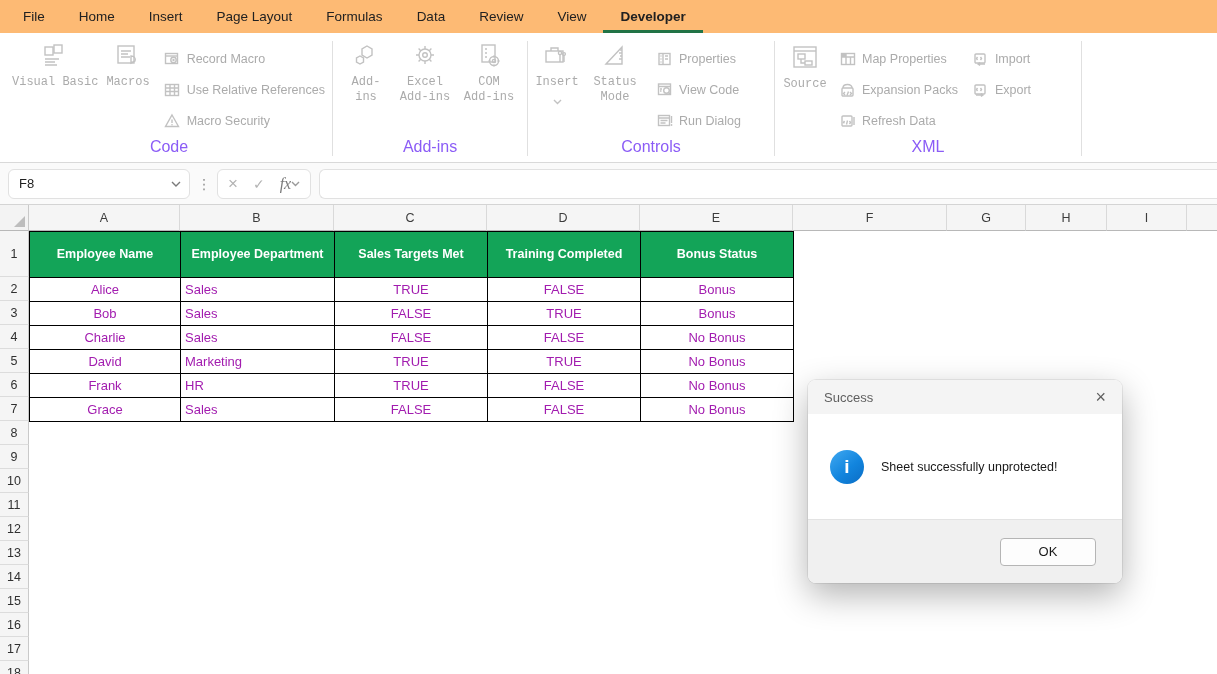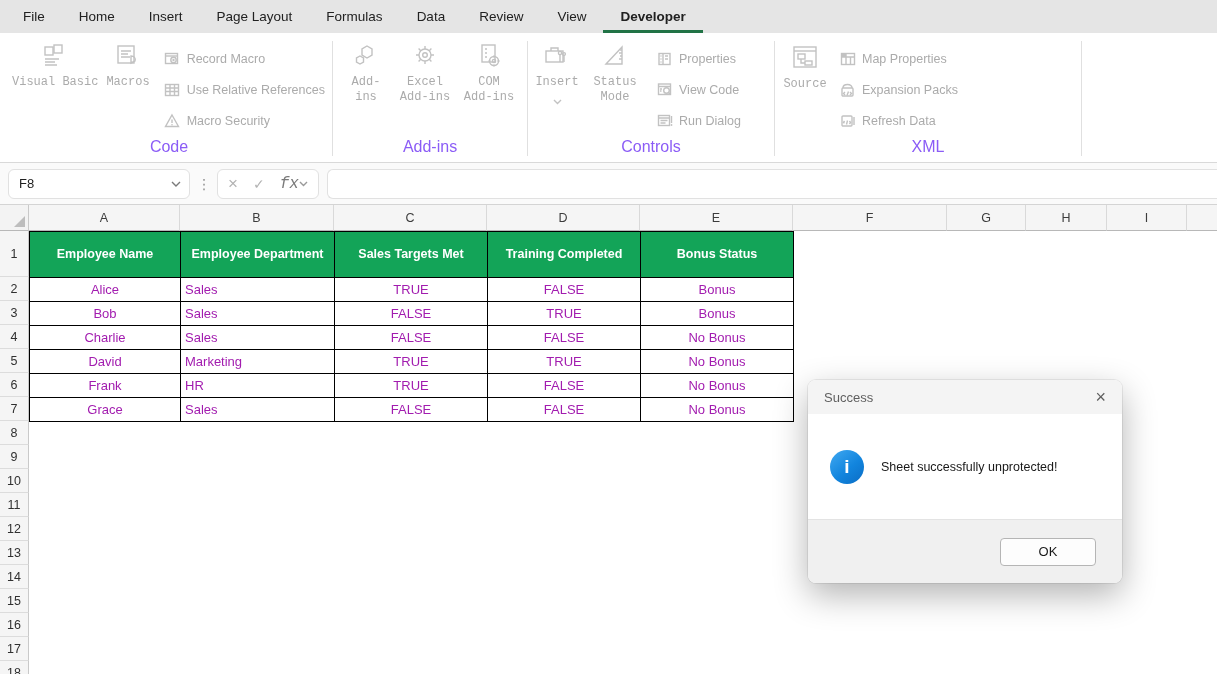--- a/index.html
+++ b/index.html
@@ -1,20 +1,20 @@
 <!DOCTYPE html>
 <html><head>
 <meta charset="utf-8">
 <style>
   * { box-sizing: border-box; margin: 0; padding: 0; }
   html, body { width: 1217px; height: 674px; overflow: hidden; }
   body { font-family: "Liberation Sans", sans-serif; background: #fff; position: relative; }
 
   
-  .menubar { height: 33px; background: #e5e5e5; display: flex; align-items: stretch; padding-left: 6px; }
+  .menubar { height: 33px; background: #fdba74; display: flex; align-items: stretch; padding-left: 6px; }
   .menutab { display: flex; align-items: center; padding: 0 17px; font-size: 13.5px; color: #212121; cursor: pointer; border-bottom: 3px solid transparent; padding-top: 3px; }
   .menutab.active { font-weight: 700; border-bottom-color: #217346; }
 
   
   .ribbon { height: 130px; background: #fff; display: flex; border-bottom: 1px solid #d9d9d9; box-shadow: 0 1px 2px rgba(0,0,0,0.05); padding-left: 8px; }
   .rgroup { display: flex; flex-direction: column; }
   .rgroup-content { flex: 1; display: flex; align-items: flex-start; padding-top: 8px; }
   .rgroup-label { text-align: center; font-size: 16px; color: #8b5cf6; padding-bottom: 6px; }
   .vsep { width: 1px; background: #e0e0e0; margin: 8px 2px 6px 2px; }
   .g-code { width: 322px; } .g-addins { width: 190px; } .g-controls { width: 242px; } .g-xml { width: 302px; }
@@ -33,21 +33,21 @@
   svg.ic .fillc { fill: #c2c2c2; stroke: none; }
 
   
   .formula-row { height: 42px; background: #fafafa; border-bottom: 1px solid #d4d4d4; display: flex; align-items: center; padding-left: 8px; }
   .namebox { width: 182px; height: 30px; background: #fff; border: 1px solid #e1e1e1; border-radius: 6px; display: flex; align-items: center; padding: 0 8px 0 10px; font-size: 13px; color: #1f1f1f; cursor: pointer; }
   .namebox .nb-val { flex: 1; }
   .grip { color: #8f8f8f; font-size: 14px; margin: 0 7px; letter-spacing: -1px; }
   .fxgroup { height: 30px; background: #fff; border: 1px solid #e1e1e1; border-radius: 6px; display: flex; align-items: center; padding: 0 10px; gap: 15px; }
   .fx-x { color: #b3b3b3; font-size: 17px; line-height: 1; cursor: pointer; }
   .fx-check { color: #b3b3b3; font-size: 14px; cursor: pointer; }
-  .fx-fx { font-family: Liberation Mono, monospace; font-style: italic; font-size: 16px; color: #7a7a7a; cursor: pointer; display: flex; align-items: center; }
+  .fx-fx { font-family: Liberation Serif, serif; font-style: italic; font-size: 16px; color: #7a7a7a; cursor: pointer; display: flex; align-items: center; }
   .formula-input { flex: 1; height: 30px; background: #fff; border: 1px solid #e1e1e1; border-right: none; border-radius: 6px 0 0 6px; margin-left: 8px; font-size: 13px; padding: 0 8px; color: #1f1f1f; }
 
   
   .sheet { height: 469px; background: #fff; display: flex; flex-direction: column; overflow: hidden; }
   .col-header-row { display: flex; height: 26px; flex: none; }
   .corner { width: 29px; flex: none; background: #f3f3f3; border-right: 1px solid #c9c9c9; border-bottom: 1px solid #b8b8b8; position: relative; cursor: pointer; }
   .corner .tri { position: absolute; right: 3px; bottom: 3px; width: 0; height: 0; border-left: 11px solid transparent; border-bottom: 11px solid #bdbdbd; }
   .ch { background: #f5f5f5; border-right: 1px solid #d9d9d9; border-bottom: 1px solid #b8b8b8; display: flex; align-items: center; justify-content: center; font-size: 12.5px; color: #3c3c3c; cursor: pointer; flex: none; }
   .ch.c0 { width: 151px; } .ch.c1 { width: 154px; } .ch.c2 { width: 153px; } .ch.c3 { width: 153px; } .ch.c4 { width: 153px; } .ch.c5 { width: 154px; } .ch.c6 { width: 79px; } .ch.c7 { width: 81px; } .ch.c8 { width: 80px; }
   .ch-filler { flex: 1; background: #f5f5f5; border-bottom: 1px solid #b8b8b8; }
@@ -299,20 +299,42 @@
           <span class="smallicon">
             <svg class="ic" width="16" height="16" viewBox="0 0 16 16">
                 <rect x="2" y="3" width="10" height="10" rx="1"></rect>
                 <path d="M4.5 8l-1 1.5L4.5 10M9.5 8l1 1.5-1 1.5M7.5 7.5l-1 4"></path>
                 <path d="M14 4v8"></path>
               </svg>
           </span>
           <span class="slabel">Refresh Data</span>
         </div>
       </div>
+      <div class="smallcol" style="margin-left:14px;">
+        <div class="smallbtn">
+          <span class="smallicon">
+            <svg class="ic" width="16" height="16" viewBox="0 0 16 16">
+                <rect x="3" y="3" width="10" height="9" rx="1"></rect>
+                <path d="M5.5 6l-1 1.5 1 1.5M8.5 6l1 1.5-1 1.5"></path>
+                <path d="M13 13H6M8 11.5L6 13l2 1.5"></path>
+              </svg>
+          </span>
+          <span class="slabel">Import</span>
+        </div>
+        <div class="smallbtn">
+          <span class="smallicon">
+            <svg class="ic" width="16" height="16" viewBox="0 0 16 16">
+                <rect x="3" y="3" width="10" height="9" rx="1"></rect>
+                <path d="M5.5 6l-1 1.5 1 1.5M8.5 6l1 1.5-1 1.5"></path>
+                <path d="M4 13h7M9 11.5L11 13l-2 1.5"></path>
+              </svg>
+          </span>
+          <span class="slabel">Export</span>
+        </div>
+      </div>
     </div>
     <div class="rgroup-label">XML</div>
   </div>
 
   <div class="vsep"></div>
 </div>
 
 <div class="formula-row">
   <div class="namebox">
     <span class="nb-val">F8</span>

